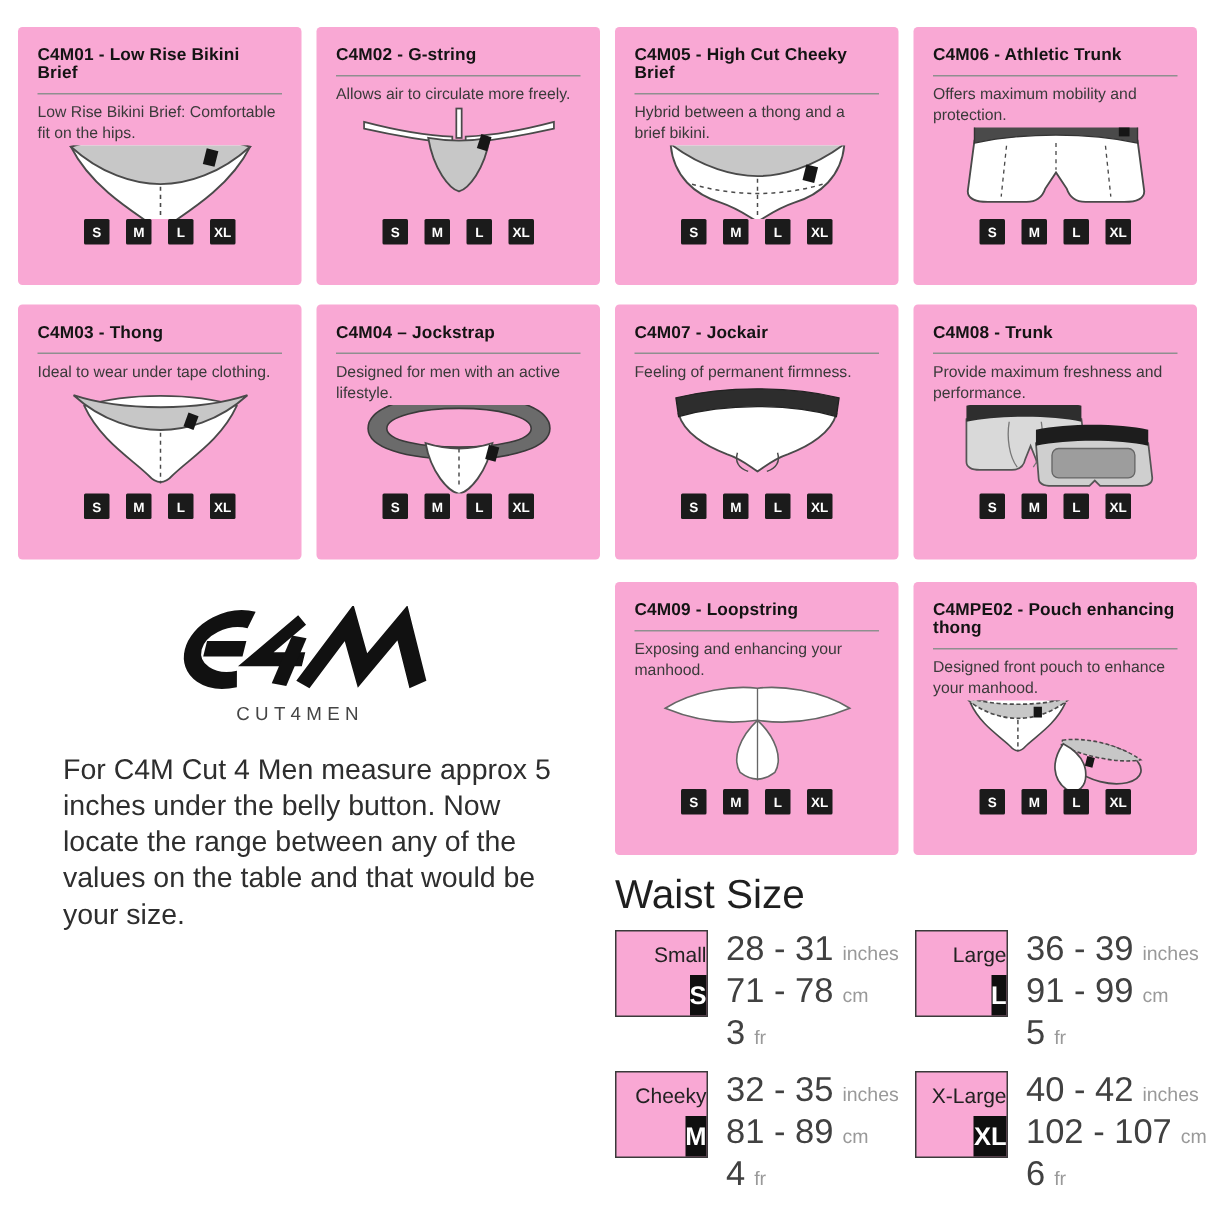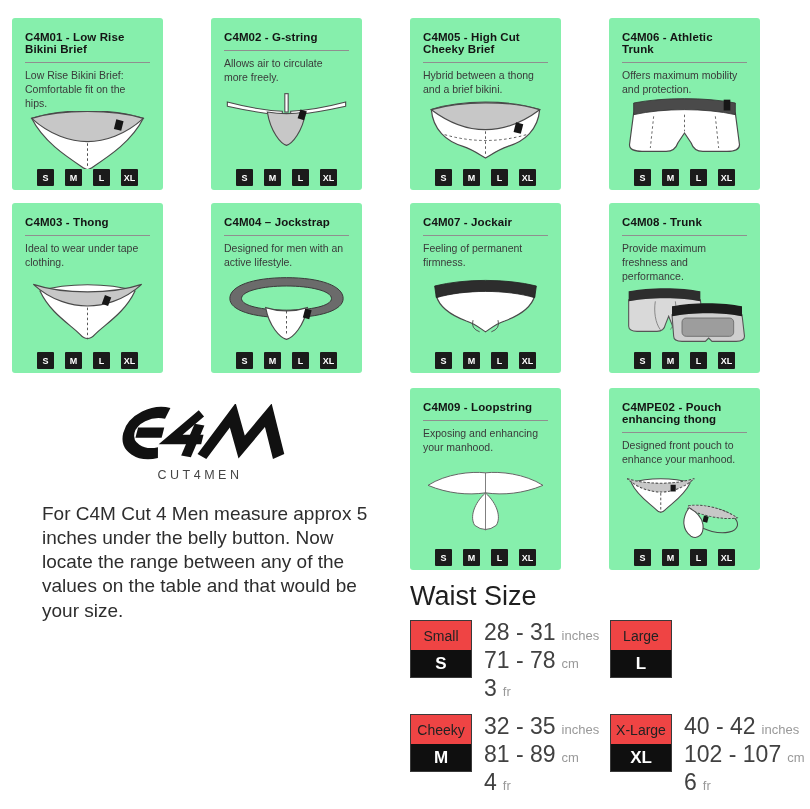--- a/index.html
+++ b/index.html
@@ -2,22 +2,22 @@
 <html><head>
 <meta charset="utf-8">
 <style>
   html,body{margin:0;padding:0;}
   body{
     width:810px;height:809px;position:relative;background:#ffffff;
     font-family:"Liberation Sans",sans-serif;overflow:hidden;color:#222;
   }
   
   .card{
-    position:absolute;width:151px;background:#86efac;border-radius:3px;
-    padding:13px 13px 1px;box-sizing:border-box;display:flex;flex-direction:column;
+    position:absolute;width:189px;background:#f9a8d4;border-radius:3px;
+    padding:13px 13px 24px;box-sizing:border-box;display:flex;flex-direction:column;
   }
   .card.h1{height:172px;}
   .card.h2{height:170px;}
   .card.h3{height:182px;}
   .card .title{font-size:11.5px;font-weight:bold;color:#141414;margin:0;letter-spacing:.1px;}
   .card .divider{border:none;border-top:1px solid #8f8f8f;margin:7px 0 6px;}
   .card .desc{font-size:10.5px;color:#3a3a3a;line-height:1.32;margin:0;}
   .card .illu{flex:1;display:flex;align-items:center;justify-content:center;overflow:hidden;}
   .sizes{display:flex;justify-content:center;gap:11px;padding-bottom:3px;}
   .chip{
@@ -30,22 +30,22 @@
   .instructions{position:absolute;left:42px;top:502px;width:332px;}
   .instructions p{font-size:19px;line-height:1.27;color:#2e2e2e;margin:0 0 24px;}
   
   .waist-title{position:absolute;left:410px;top:581px;font-size:27px;font-weight:400;color:#1f1f1f;margin:0;}
   .waist-grid{
     position:absolute;left:410px;top:620px;width:400px;
     display:grid;grid-template-columns:200px 200px;row-gap:10px;
   }
   .waist-item{display:flex;gap:12px;}
   .size-box{
-    width:62px;min-width:62px;height:58px;border:1.5px solid #3a3a3a;background:#ef4444;
-    box-sizing:border-box;display:flex;flex-direction:column;text-align:center;
+    width:62px;min-width:62px;height:58px;border:1.5px solid #3a3a3a;background:#f9a8d4;
+    box-sizing:border-box;display:flex;flex-direction:column;text-align:center;align-items:flex-end;
   }
   .size-box .label{flex:1;display:flex;align-items:center;justify-content:center;font-size:14px;color:#222;}
   .size-box .abbr{height:27px;background:#0f0f0f;color:#fff;font-weight:bold;font-size:17px;
     display:flex;align-items:center;justify-content:center;}
   .measures{font-size:23px;color:#414141;line-height:25px;white-space:nowrap;}
   .measures .unit{font-size:13px;color:#999;margin-left:6px;}
 </style>
 </head>
 <body>
 
@@ -297,20 +297,25 @@
       <div><span>71 - 78</span><span class="unit">cm</span></div>
       <div><span>3</span><span class="unit">fr</span></div>
     </div>
   </div>
 
   <div class="waist-item">
     <div class="size-box">
       <span class="label">Large</span>
       <span class="abbr">L</span>
     </div>
+    <div class="measures">
+      <div><span>36 - 39</span><span class="unit">inches</span></div>
+      <div><span>91 - 99</span><span class="unit">cm</span></div>
+      <div><span>5</span><span class="unit">fr</span></div>
+    </div>
   </div>
 
   <div class="waist-item">
     <div class="size-box">
       <span class="label">Cheeky</span>
       <span class="abbr">M</span>
     </div>
     <div class="measures">
       <div><span>32 - 35</span><span class="unit">inches</span></div>
       <div><span>81 - 89</span><span class="unit">cm</span></div>

